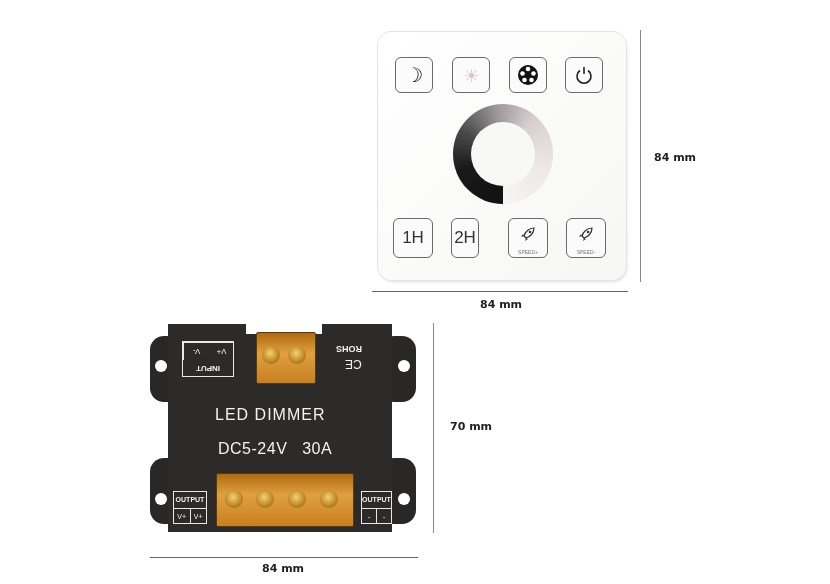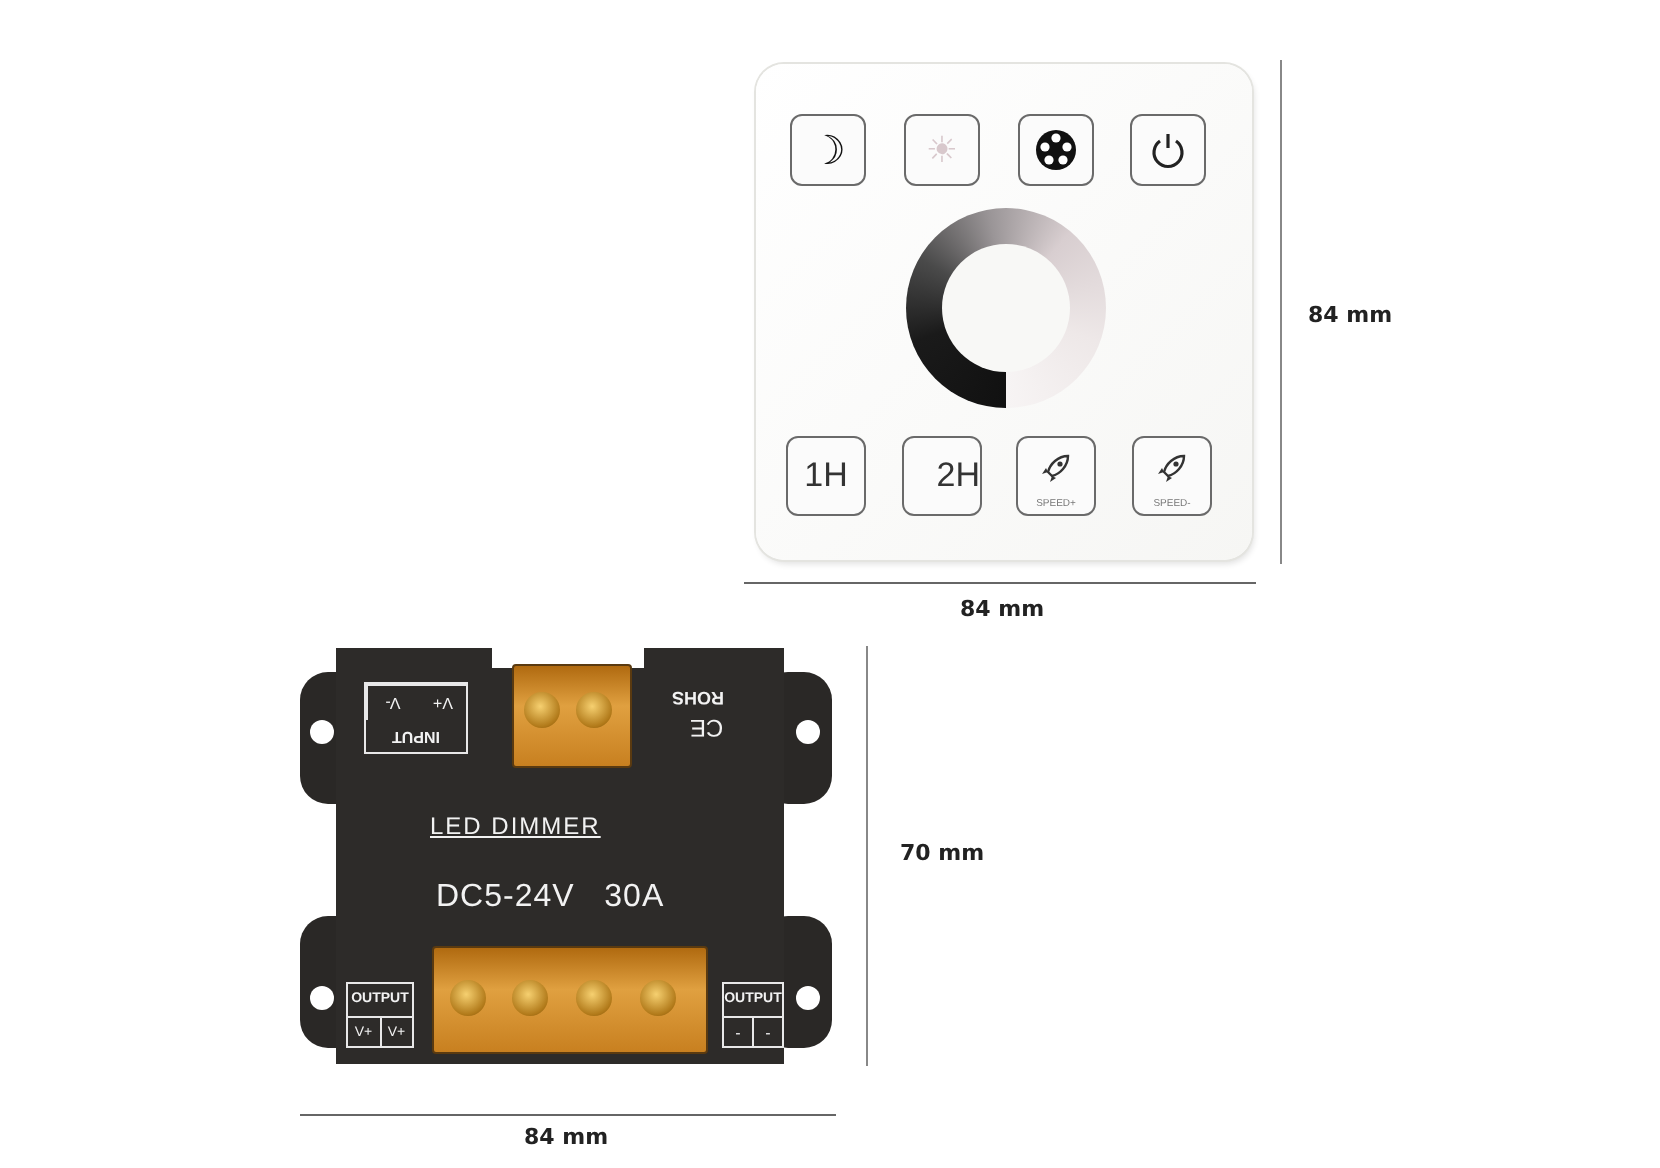--- a/index.html
+++ b/index.html
@@ -54,21 +54,21 @@
       <line x1="10" y1="2" x2="10" y2="9" stroke="#222" stroke-width="1.6"></line>
     </svg>
 </div>
 
 <div id="ring" class="abs"></div>
 <div id="ring-hole" class="abs"></div>
 
 <div class="pbtn" style="left:393px;top:218px;width:40px;height:40px;">
   <span class="hl">1H</span>
 </div>
-<div class="pbtn" style="left:451px;top:218px;width:40px;height:40px;justify-content:flex-end;">
+<div class="pbtn" style="left:451px;top:218px;width:28px;height:40px;">
   <span class="hl">2H</span>
 </div>
 <div class="pbtn" style="left:508px;top:218px;width:40px;height:40px;">
   <svg width="18" height="18" viewBox="0 0 18 18" style="margin-top:-8px;">
       <path d="M15 3 C10 3 6 7 5 11 L7 13 C11 12 15 8 15 3 Z" fill="none" stroke="#333" stroke-width="1.2"></path>
       <circle cx="11" cy="7" r="1.3" fill="#333"></circle>
       <path d="M5 11 L2 12 L4 9 Z M7 13 L6 16 L9 14 Z" fill="#333"></path>
     </svg>
   <span class="spd">SPEED+</span>
 </div>
@@ -104,21 +104,21 @@
 
 <div class="box" style="left:182px;top:341px;width:52px;height:36px;">
   <div class="lbl" style="position:absolute;left:0;top:0;width:25px;height:17px;border-right:1px solid #e8e8e8;border-bottom:1px solid #e8e8e8;font-size:8px;text-align:center;line-height:17px;transform:rotate(180deg);">V-</div>
   <div class="lbl" style="position:absolute;left:26px;top:0;width:25px;height:17px;border-bottom:1px solid #e8e8e8;font-size:8px;text-align:center;line-height:17px;transform:rotate(180deg);">V+</div>
   <div class="lbl" style="position:absolute;left:0;top:18px;width:50px;height:17px;font-size:8px;font-weight:bold;text-align:center;line-height:17px;transform:rotate(180deg);">INPUT</div>
 </div>
 
 <div class="abs lbl" style="left:336px;top:344px;font-size:9px;font-weight:bold;transform:rotate(180deg);">ROHS</div>
 <div class="abs lbl" style="left:345px;top:357px;font-size:12px;transform:rotate(180deg);">CE</div>
 
-<div class="abs lbl" style="left:215px;top:406px;font-size:12px;letter-spacing:1px;text-decoration:underline;">LED DIMMER</div>
+<div class="abs lbl" style="left:215px;top:406px;font-size:16px;letter-spacing:1px;">LED DIMMER</div>
 <div class="abs lbl" style="left:218px;top:440px;font-size:16px;white-space:pre;letter-spacing:0.5px;text-align:center;">DC5-24V   30A</div>
 
 <div class="term" style="left:216px;top:473px;width:136px;height:52px;border-radius:2px;"></div>
 <div class="screw" style="left:225px;top:490px;"></div>
 <div class="screw" style="left:256px;top:490px;"></div>
 <div class="screw" style="left:288px;top:490px;"></div>
 <div class="screw" style="left:320px;top:490px;"></div>
 
 <div class="box" style="left:173px;top:491px;width:34px;height:33px;">
   <div class="lbl" style="height:16px;border-bottom:1px solid #e8e8e8;font-size:7px;font-weight:bold;text-align:center;line-height:16px;">OUTPUT</div>

